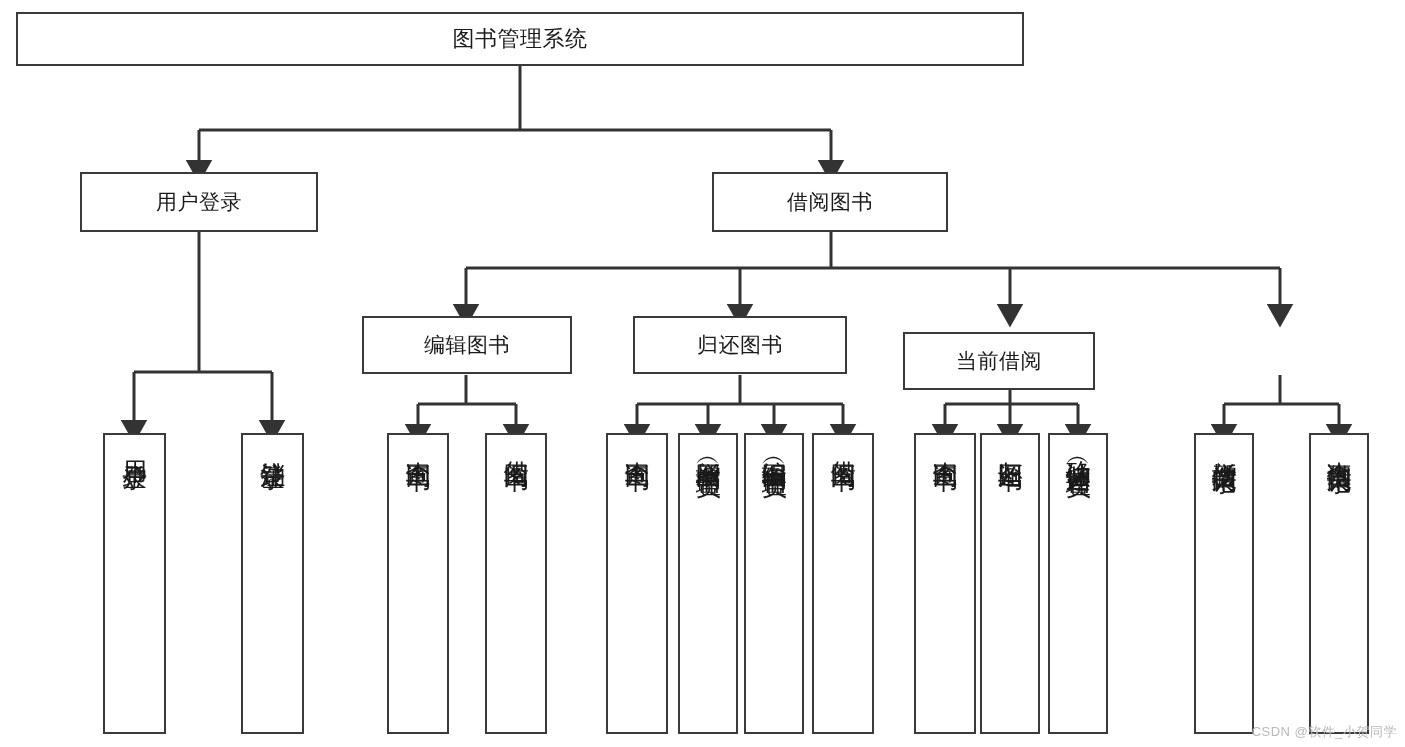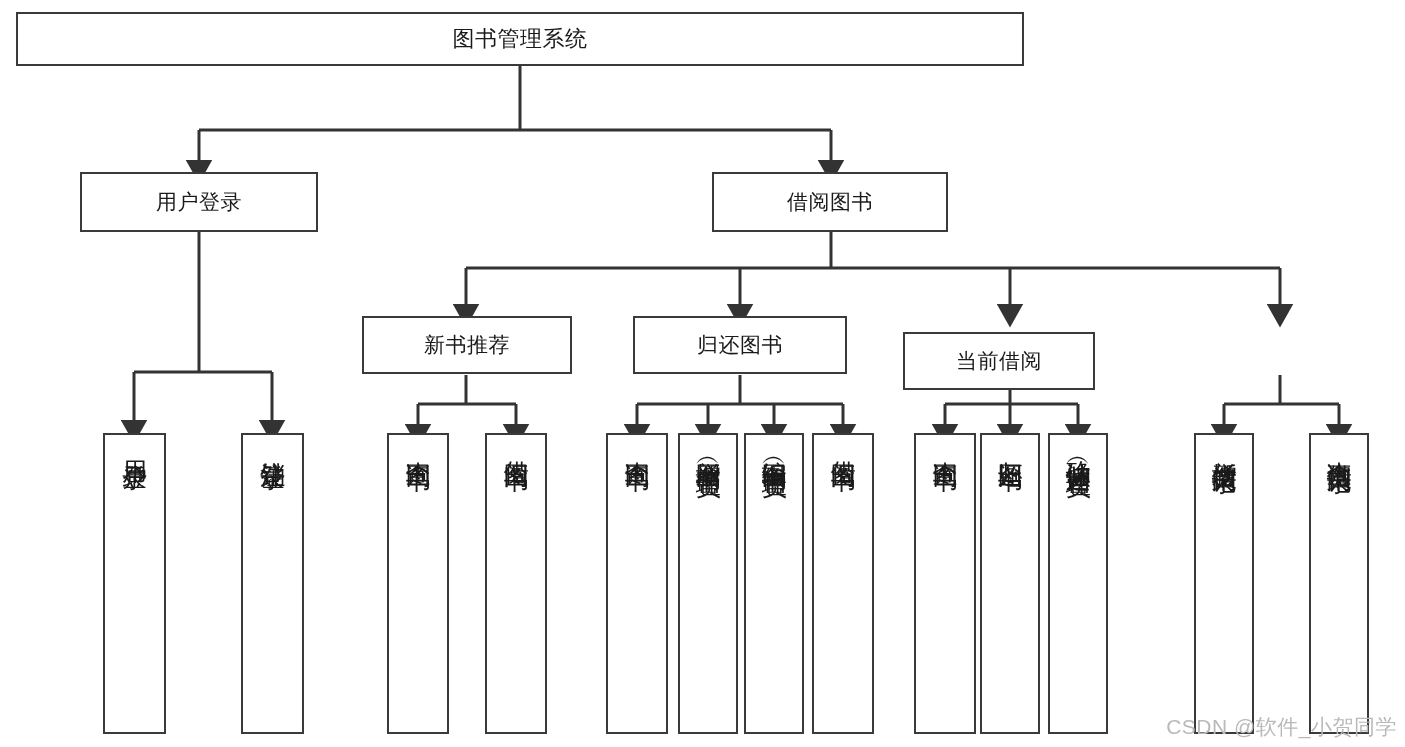--- a/index.html
+++ b/index.html
@@ -57,21 +57,21 @@
     font-size: 25px;
     line-height: 1.02;
     letter-spacing: 2px;
     white-space: nowrap;
     color: #1a1a1a;
   }
   .watermark {
     position: absolute;
     right: 8px;
     bottom: 6px;
-    font-size: 21px;
+    font-size: 13px;
     color: #b9b9b9;
     white-space: nowrap;
     z-index: 3;
     letter-spacing: 0.5px;
   }
 </style>
 </head>
 <body>
 
 <div id="canvas">
@@ -135,21 +135,21 @@
 
   <div class="node node-h" style="left:80px; top:172px; width:238px; height:60px;">
     <span>用户登录</span>
   </div>
 
   <div class="node node-h" style="left:712px; top:172px; width:236px; height:60px;">
     <span>借阅图书</span>
   </div>
 
   <div class="node node-h" style="left:362px; top:316px; width:210px; height:58px;">
-    <span>新书推荐</span>
+    <span>编辑图书</span>
   </div>
 
   <div class="node node-h" style="left:633px; top:316px; width:214px; height:58px;">
     <span>归还图书</span>
   </div>
 
   <div class="node node-h" style="left:903px; top:316px; width:192px; height:58px;margin-top:16px;">
     <span>当前借阅</span>
   </div>
 

